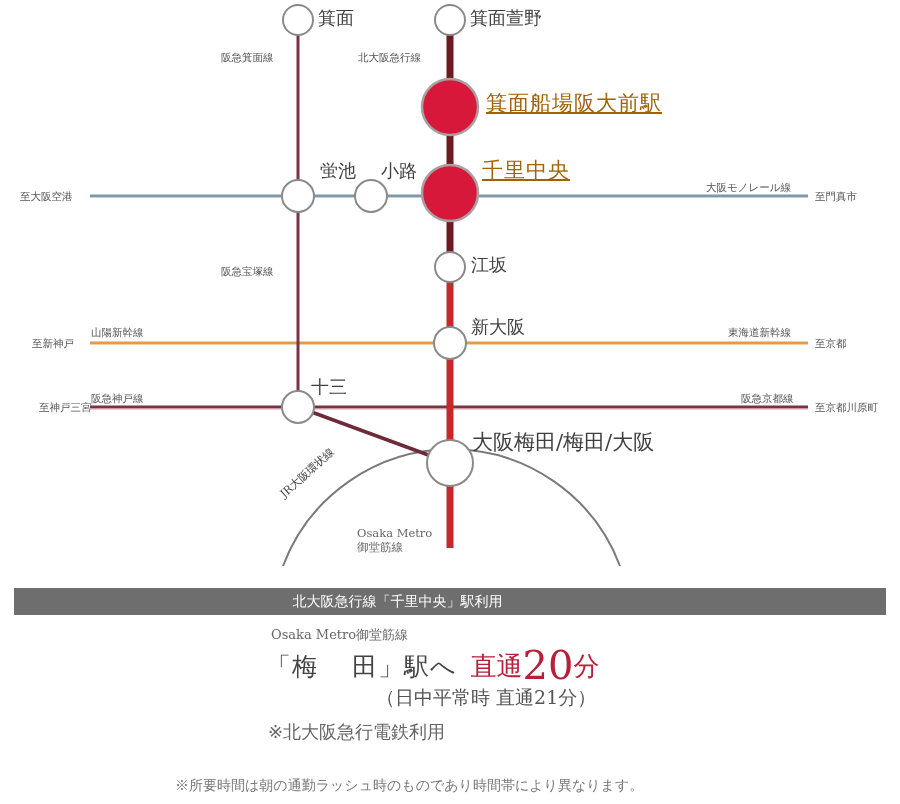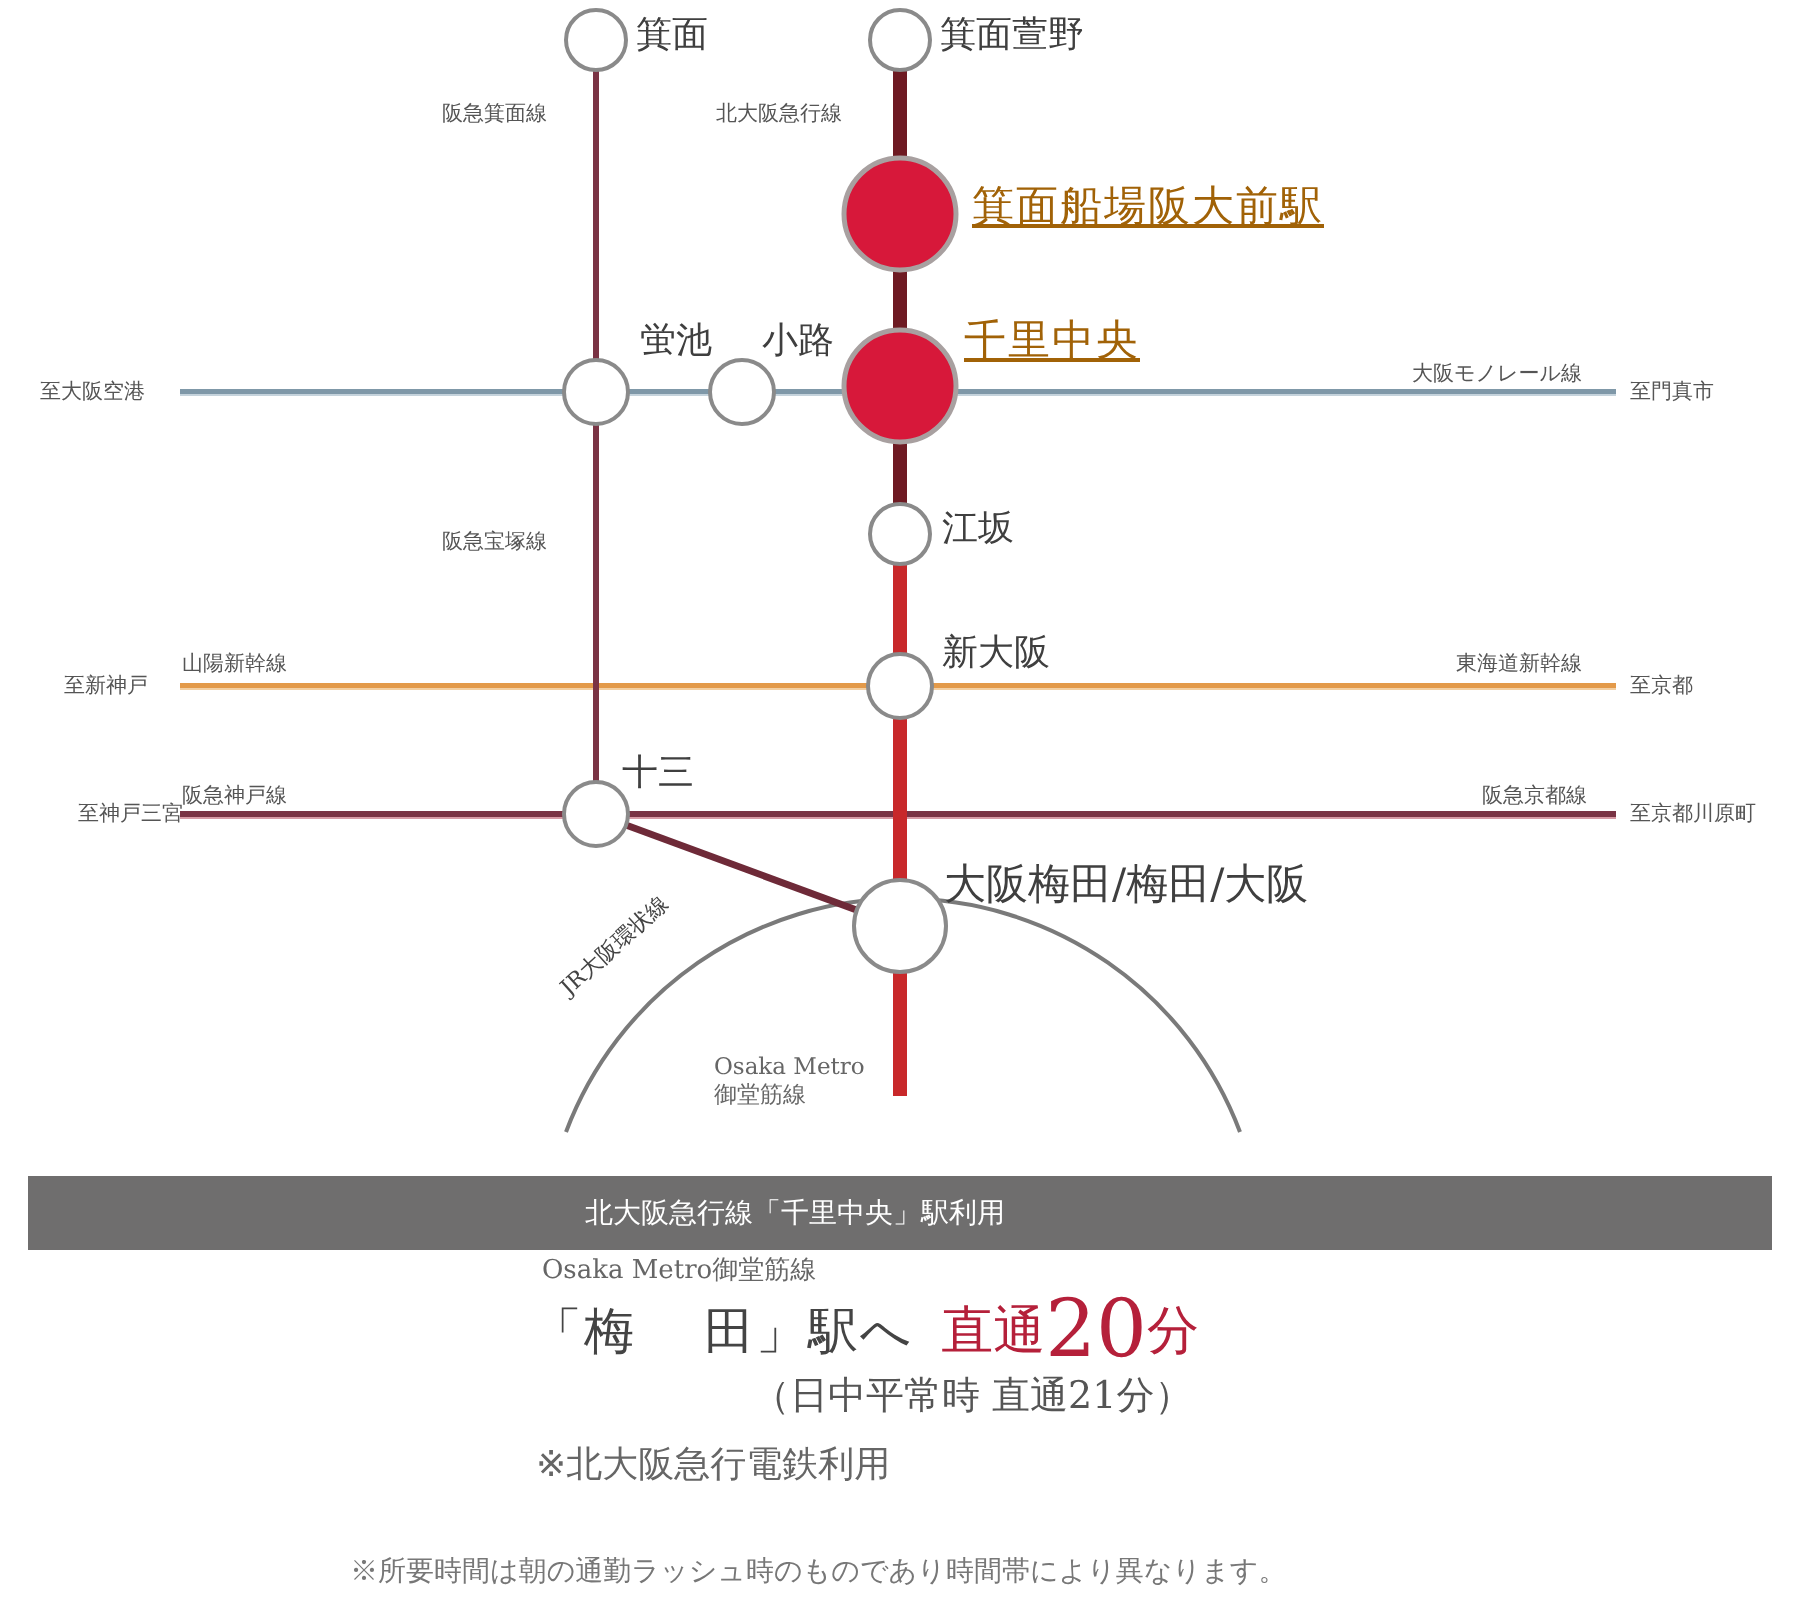--- a/index.html
+++ b/index.html
@@ -5,21 +5,21 @@
   html, body { margin: 0; padding: 0; background: #ffffff; }
   body { width: 900px; height: 804px; position: relative; overflow: hidden;
          font-family: "DejaVu Serif", "Liberation Serif", serif; color: #3a3a3a; }
   #map { position: absolute; left: 0; top: 0; width: 900px; height: 580px; }
   .lbl { position: absolute; white-space: nowrap; line-height: 1; }
   .st-name { font-size: 18px; color: #3f3f3f; }
   .st-big { font-size: 21px; color: #a16207; letter-spacing: 1px; text-decoration: underline; }
   .line-name { font-size: 10.5px; color: #555; }
   .dest { font-size: 10.5px; color: #555; }
   .metro-lbl { font-size: 11.5px; color: #666; line-height: 1.2; }
-  .banner { position: absolute; left: 14px; top: 588px; width: 872px; height: 37px;
+  .banner { position: absolute; left: 14px; top: 588px; width: 872px; height: 27px;
             background: #6f6e6e; color: #ffffff; font-family: "DejaVu Sans", "Liberation Sans", sans-serif;
             font-size: 14px; display: flex; align-items: center; justify-content: center; }
   .banner span { margin-left: -105px; }
   .sub { position: absolute; left: 271px; top: 626px; font-size: 13px; color: #666; text-align: right; }
   .main-line { position: absolute; left: 266px; top: 642px; font-size: 25px; color: #444; white-space: nowrap; }
   .main-line .dest-st { letter-spacing: 1px; }
   .main-line .red { color: #b5203a; margin-left: 14px; font-size: 26px; }
   .main-line .big { color: #b5203a; font-size: 40px; vertical-align: -4px; }
   .main-line .red2 { color: #b5203a; font-size: 26px; }
   .midday { position: absolute; left: 376px; top: 685px; font-size: 19px; color: #555; white-space: nowrap; }

